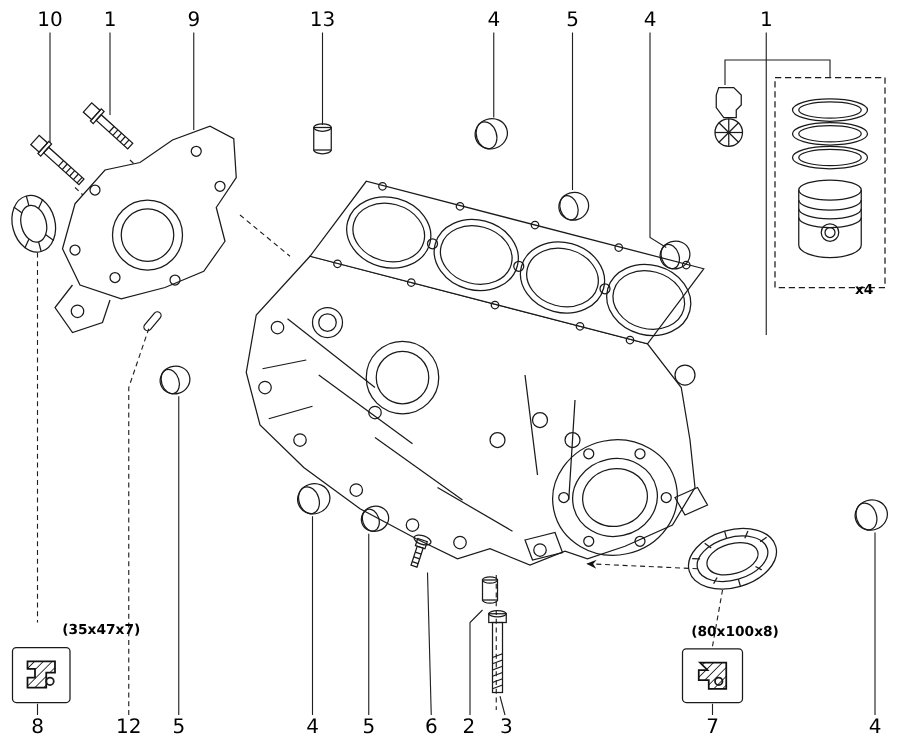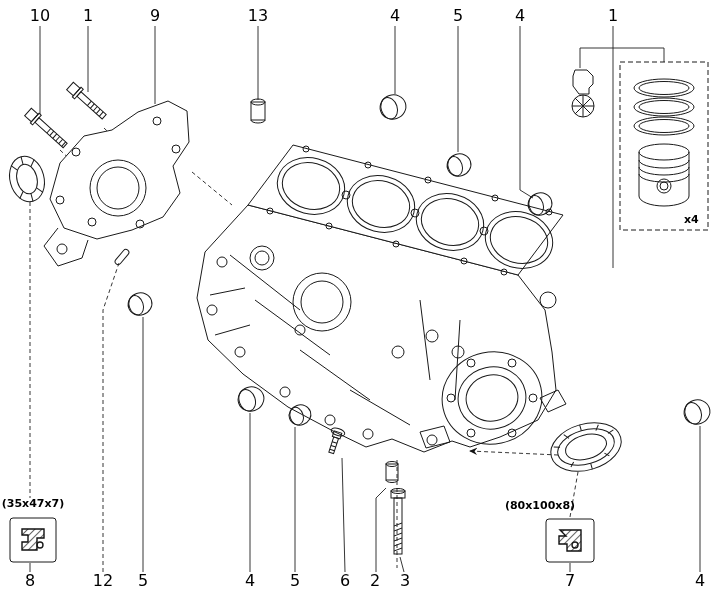--- a/index.html
+++ b/index.html
@@ -9,23 +9,23 @@
   }
   .stage svg { position:absolute; left:0; top:0; }
   .co {
     position:absolute; transform:translateX(-50%);
     font-size:16px; color:#000; line-height:16px; white-space:nowrap;
   }
   .co.top { top:8px; }
   .co.bot { top:573px; }
   .dim {
     position:absolute; transform:translateX(-50%);
-    font-size:11px; font-weight:bold; color:#000; white-space:nowrap;
+    font-size:11px; font-weight:bold; color:#000; white-space:nowrap;margin-left:48px;
   }
-  .qty { position:absolute; font-size:11px; font-weight:bold; color:#000; }
+  .qty { position:absolute; font-size:11px; font-weight:bold; color:#000;margin-top:12px; }
   .wm {
     position:absolute; left:188px; top:264px;
     font-size:38px; font-weight:bold; letter-spacing:7px;
     color:rgba(90,90,90,0.22); user-select:none; white-space:nowrap;
   }
 </style>
 </head>
 <body>
 
 <div class="stage">

